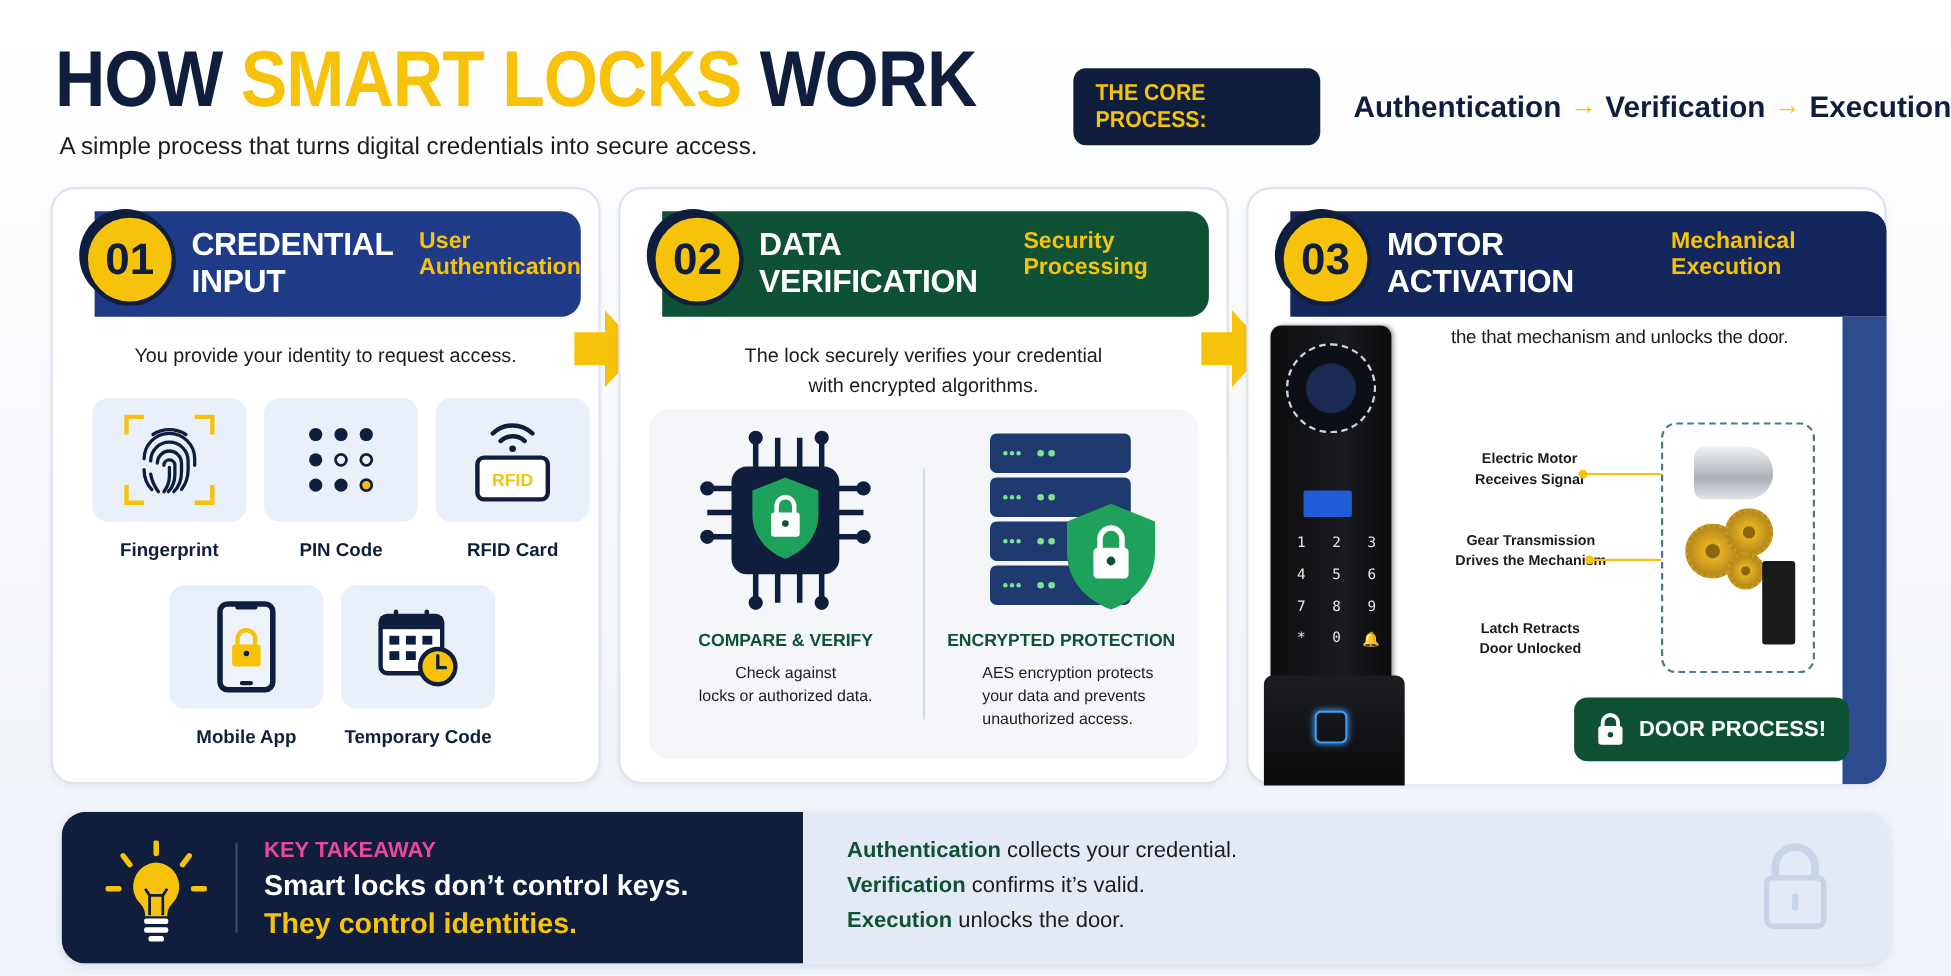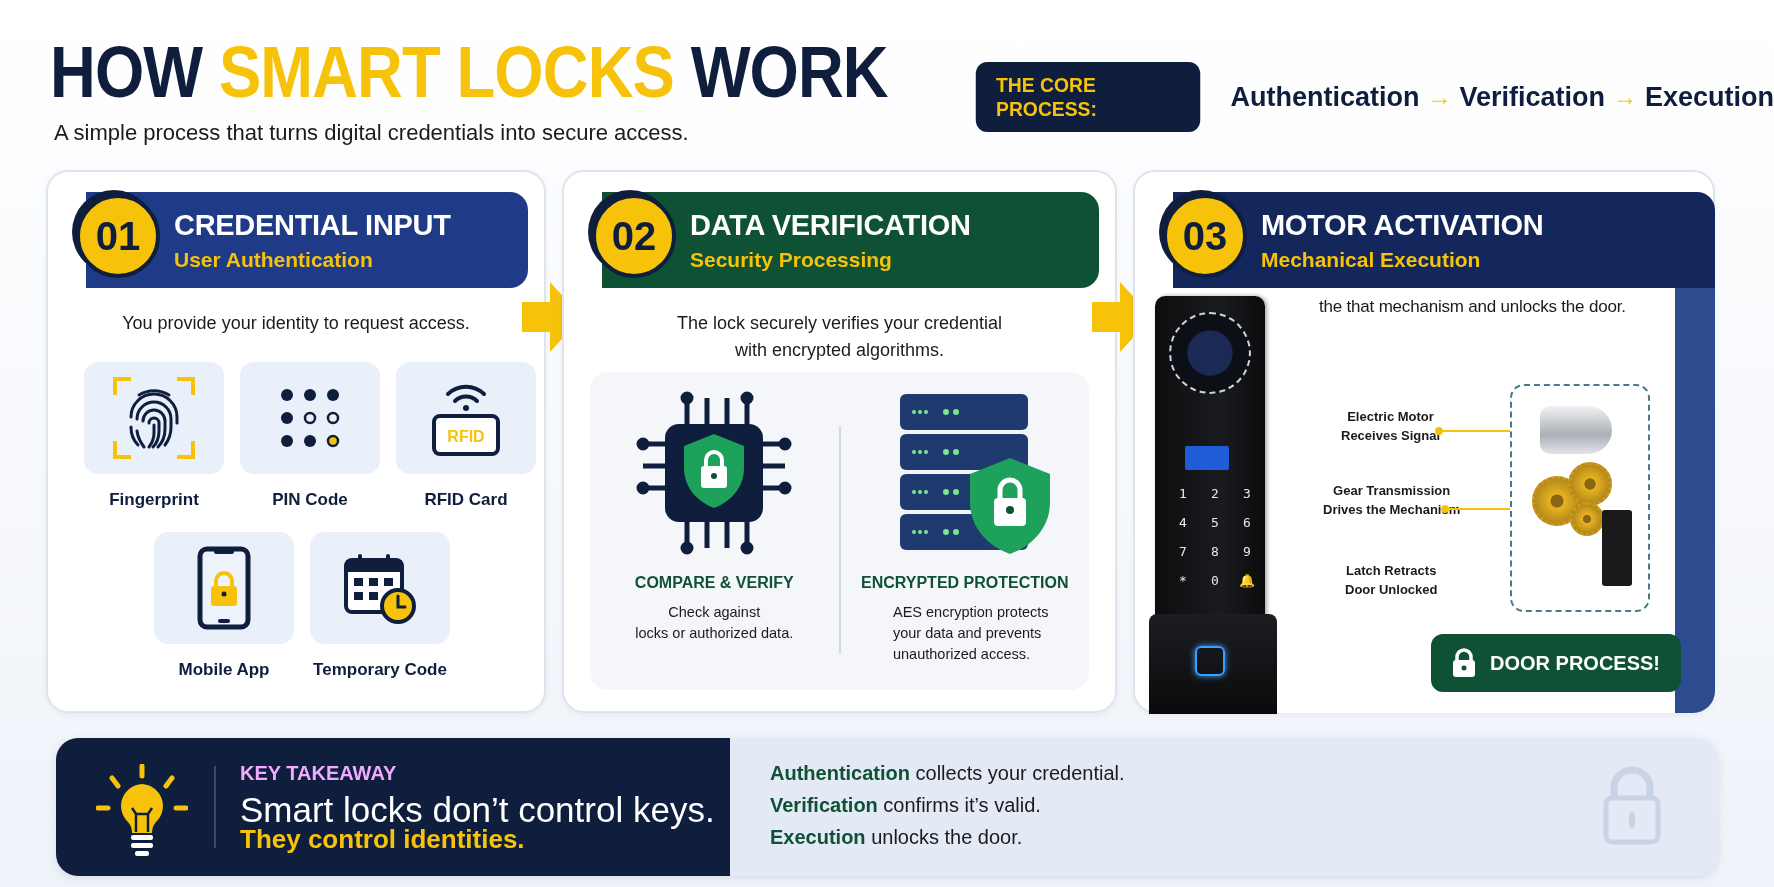--- a/index.html
+++ b/index.html
@@ -61,21 +61,21 @@
   .card3 .card-header { right: -2px; border-radius: 0 18px 0 0; }
 
   .num-badge {
     position: absolute; left: 28px; top: 22px;
     width: 84px; height: 84px; border-radius: 50%;
     background: #f7c20a; border: 4px solid #0f1e3d;
     display: flex; align-items: center; justify-content: center;
     font-size: 40px; font-weight: 900; color: #0f1e3d; z-index: 2;
     box-shadow: -4px -4px 0 0 #0f1e3d;
   }
-  .hdr-text { display: flex; flex-direction: column; gap: 6px; }
+  .hdr-text { display: flex; gap: 6px; }
   .hdr-title { color: #fff; font-size: 29px; font-weight: 700; letter-spacing: -0.3px; }
   .hdr-sub { color: #f7c20a; font-size: 21px; font-weight: 700; }
 
   .card-desc {
     position: absolute; top: 138px; left: 0; right: 0;
     text-align: center; font-size: 18px; color: #1b1b1b; line-height: 1.5;
   }
 
   
   .tiles-row { position: absolute; display: flex; gap: 16px; }
@@ -168,22 +168,22 @@
   
   .takeaway {
     position: absolute; left: 56px; top: 738px; width: 1662px; height: 138px;
     border-radius: 22px; overflow: hidden; display: flex;
     box-shadow: 0 2px 8px rgba(15,30,61,0.1);
   }
   .takeaway-left { width: 674px; background: #0f1e3d; position: relative; }
   .takeaway-right { flex: 1; background: #e4eaf5; position: relative; }
   .bulb { position: absolute; left: 40px; top: 26px; }
   .ta-divider { position: absolute; left: 158px; top: 28px; width: 2px; height: 82px; background: #3c4a6b; }
-  .ta-kicker { position: absolute; left: 184px; top: 24px; font-size: 20px; font-weight: 700; color: #f0abfc; }
-  .ta-line1 { position: absolute; left: 184px; top: 52px; font-size: 35px; color: #fff; }
+  .ta-kicker { position: absolute; left: 184px; top: 24px; font-size: 20px; font-weight: 700; color: #ec4899; }
+  .ta-line1 { position: absolute; left: 184px; top: 52px; font-size: 26px; color: #fff; font-weight: bold; }
   .ta-line2 { position: absolute; left: 184px; top: 86px; font-size: 26px; font-weight: 700; color: #f7c20a; }
   .recap { position: absolute; left: 40px; top: 24px; display: flex; flex-direction: column; gap: 9px; }
   .recap-line { font-size: 20px; color: #1b1b1b; }
   .recap-line .term { color: #0f5134; font-weight: 700; }
   .ghost-lock { position: absolute; right: 56px; top: 28px; }
 </style>
 </head>
 <body>
 
 <div class="title">

